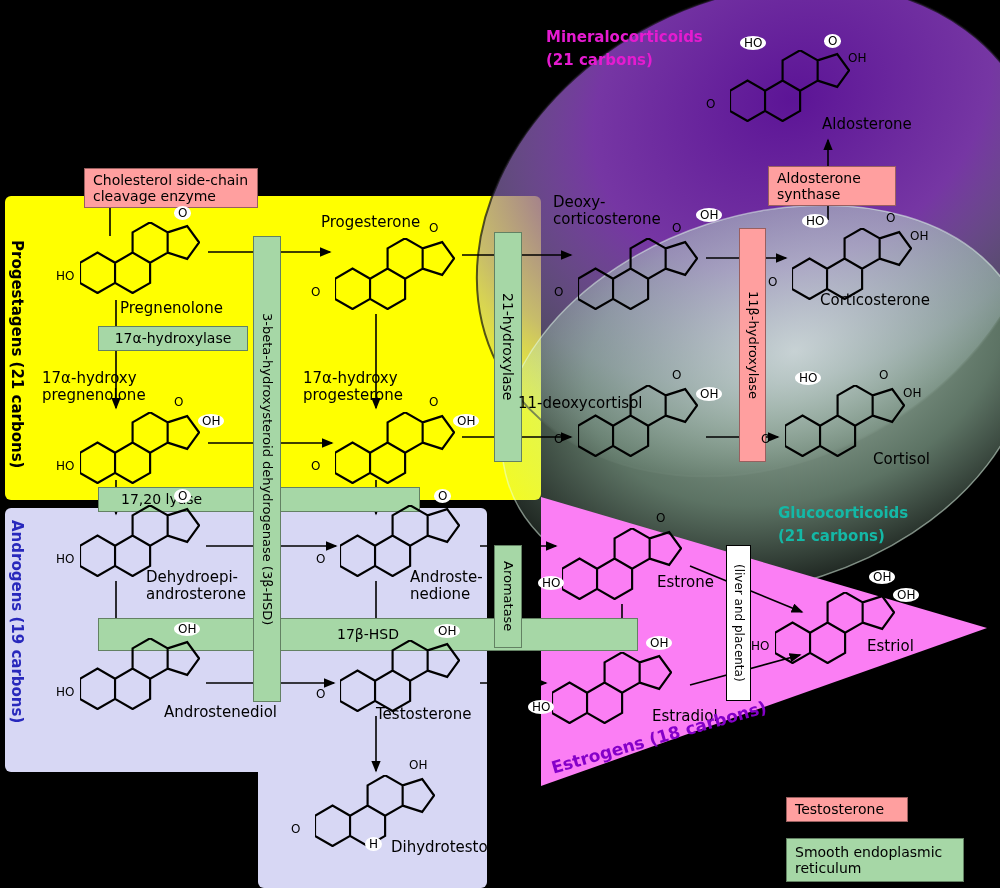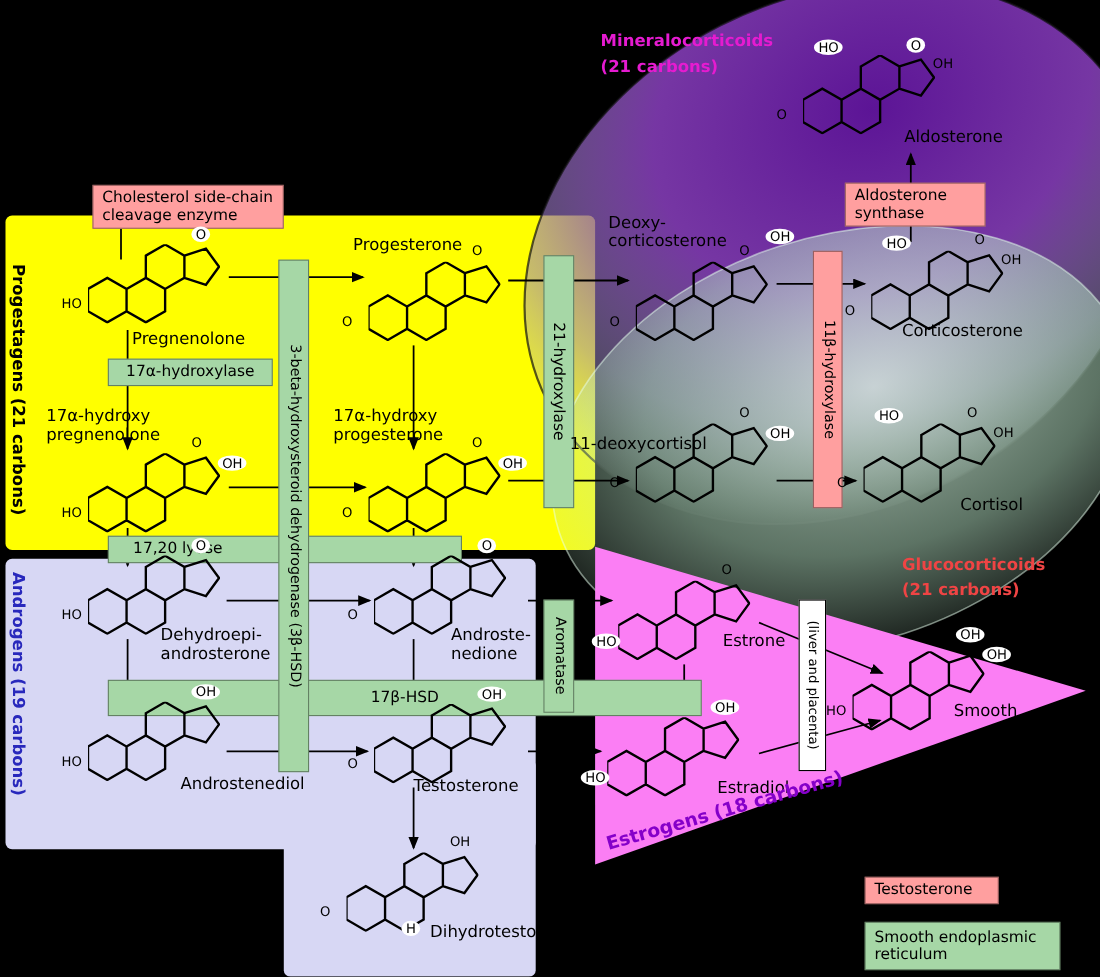--- a/index.html
+++ b/index.html
@@ -270,28 +270,28 @@
     <div class="mol-label" style="left:100px;top:56px;">Estradiol</div>
   </div>
 
   <div class="mol" style="left:775px;top:592px;">
     <svg class="skel" width="120" height="72" viewBox="0 0 89 53">
         <use href="#steroid"></use>
       </svg>
     <span class="atom a-l">HO</span>
     <span class="atom a-tr hl" style="top:-22px;">OH</span>
     <span class="atom a-tr2 hl" style="top:-4px;">OH</span>
-    <div class="mol-label" style="left:92px;top:46px;">Smooth</div>
+    <div class="mol-label" style="left:92px;top:46px;">Estriol</div>
   </div>
 
   <div class="vlabel" style="left:8px;top:240px;height:252px;color:#000;">Progestagens (21 carbons)</div>
   <div class="vlabel" style="left:8px;top:520px;height:250px;color:#2828bc;">Androgens (19 carbons)</div>
   <div class="flabel" style="left:546px;top:26px;color:#e51bd0;">Mineralocorticoids
 (21 carbons)</div>
-  <div class="flabel" style="left:820px;top:502px;color:#ef4444;">Glucocorticoids
+  <div class="flabel" style="left:778px;top:502px;color:#14b8a6;">Glucocorticoids
 (21 carbons)</div>
   <div class="flabel" style="left:552px;top:756px;color:#8500c9;font-size:17px;transform:rotate(-16deg);transform-origin:left center;white-space:nowrap;">Estrogens (18 carbons)</div>
 
   <div class="box pinkbox left-align" style="left:786px;top:797px;width:122px;height:25px;">Testosterone</div>
   <div class="box green left-align" style="left:786px;top:838px;width:178px;height:44px;">Smooth endoplasmic
 reticulum</div>
 
 </div>
 
 </body></html>

